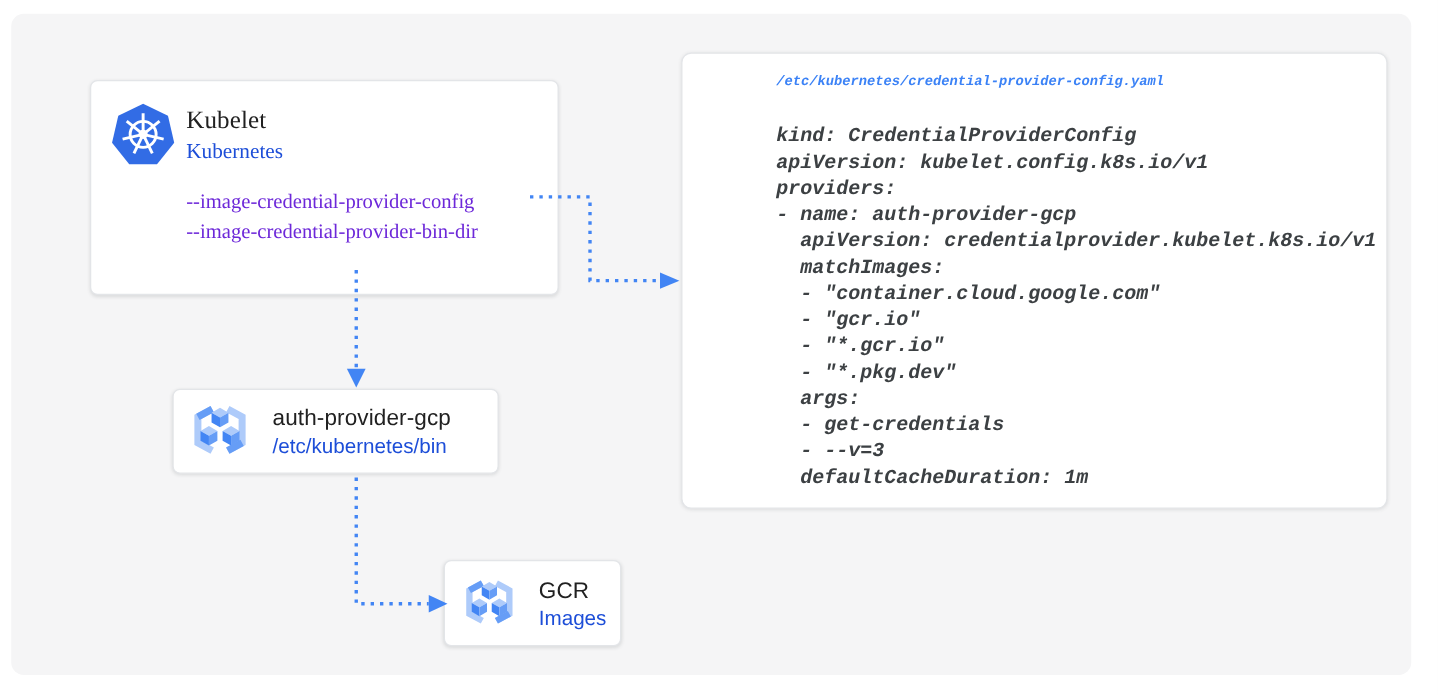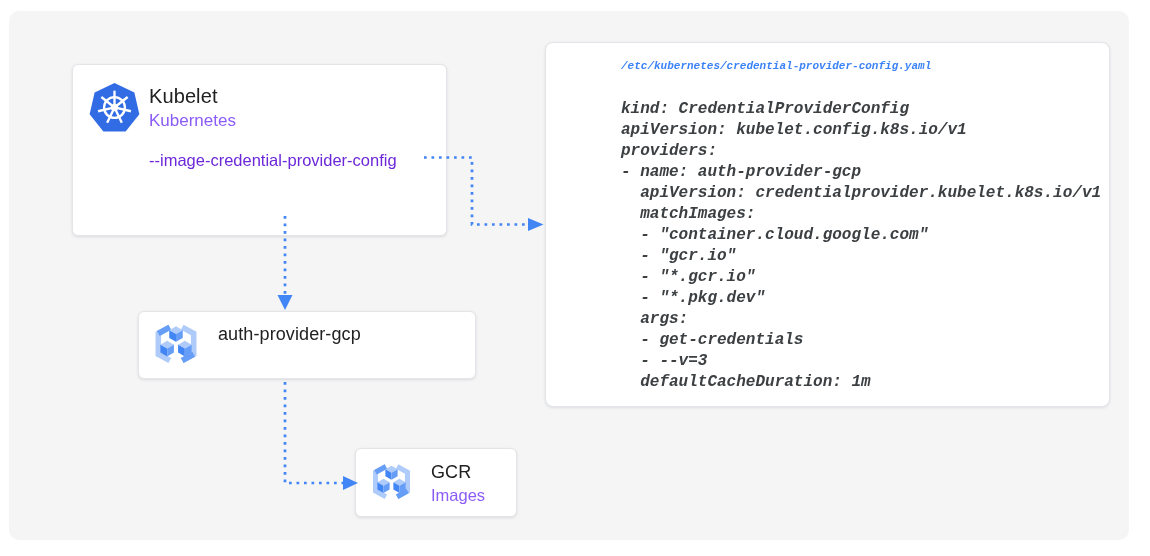--- a/index.html
+++ b/index.html
@@ -12,31 +12,31 @@
   .canvas {
     position: absolute; left: 9px; top: 11px; width: 1120px; height: 529px;
     background: #F5F5F6; border-radius: 10px;
   }
   .card {
     position: absolute; background: #ffffff;
     border: 1px solid #E3E5E8; border-radius: 6px;
     box-shadow: 0 1px 3px rgba(60,64,67,0.14);
     box-sizing: border-box; z-index: 2;
   }
-  .card-kubelet { left: 72px; top: 64px; width: 375px; height: 172px; }
-  .card-auth    { left: 138px; top: 311px; width: 338px; height: 68px; }
-  .card-gcr     { left: 355px; top: 448px; width: 162px; height: 69px; text-decoration: underline; }
+  .card-kubelet { left: 72px; top: 64px; width: 375px; height: 172px; font-family: Liberation Serif, serif; }
+  .card-auth    { left: 138px; top: 311px; width: 261px; height: 68px; }
+  .card-gcr     { left: 355px; top: 448px; width: 142px; height: 69px; text-decoration: underline; }
 
   .node-icon { position: absolute; }
   .kubelet-icon { left: 15px; top: 17px; width: 53px; height: 53px; }
   .auth-icon    { left: 11px; top: 8px;  width: 52px; height: 52px; }
   .gcr-icon     { left: 12px; top: 11px; width: 47px; height: 47px; }
 
   .node-title { position: absolute; color: #212121; letter-spacing: 0.1px; }
-  .node-sub   { position: absolute; color: #8b5cf6; }
+  .node-sub   { position: absolute; color: #1d4ed8; }
 
   .kubelet-title { left: 76px; top: 20px;  font-size: 20px; }
   .kubelet-sub   { left: 76px; top: 46px;  font-size: 17px; }
   .kubelet-flags {
     position: absolute; left: 76px; top: 84px;
     font-size: 16.5px; line-height: 23.5px; color: #6d28d9;
   }
   .auth-title { left: 79px; top: 12px; font-size: 18px; }
   .auth-sub   { left: 79px; top: 36px; font-size: 16.5px; }
   .gcr-title  { left: 75px; top: 13px; font-size: 18px; }
@@ -81,20 +81,21 @@
         <line x1="26" y1="25" x2="18.8" y2="39.9"></line>
         <line x1="26" y1="25" x2="9.9" y2="28.7"></line>
         <line x1="26" y1="25" x2="13.1" y2="14.7"></line>
       </g>
       <circle cx="26" cy="25" r="3.6" fill="#ffffff"></circle>
     </svg>
     <div class="node-title kubelet-title">Kubelet</div>
     <div class="node-sub kubelet-sub">Kubernetes</div>
     <div class="kubelet-flags">
       <div>--image-credential-provider-config</div>
+      <div>--image-credential-provider-bin-dir</div>
     </div>
   </div>
 
   <div class="code-panel">
     <div class="code-filename">/etc/kubernetes/credential-provider-config.yaml</div>
     <div class="code-body">kind: CredentialProviderConfig
 apiVersion: kubelet.config.k8s.io/v1
 providers:
 - name: auth-provider-gcp
   apiVersion: credentialprovider.kubelet.k8s.io/v1
@@ -123,20 +124,21 @@
         <polygon points="25,13.5 31.5,9.75 31.5,17.25 25,21" fill="#669DF6"></polygon>
         <polygon points="16.5,20 23,23.75 16.5,27.5 10,23.75" fill="#AECBFA"></polygon>
         <polygon points="10,23.75 16.5,27.5 16.5,35 10,31.25" fill="#4285F4"></polygon>
         <polygon points="16.5,27.5 23,23.75 23,31.25 16.5,35" fill="#669DF6"></polygon>
         <polygon points="33.5,20 40,23.75 33.5,27.5 27,23.75" fill="#AECBFA"></polygon>
         <polygon points="27,23.75 33.5,27.5 33.5,35 27,31.25" fill="#4285F4"></polygon>
         <polygon points="33.5,27.5 40,23.75 40,31.25 33.5,35" fill="#669DF6"></polygon>
       </g>
     </svg>
     <div class="node-title auth-title">auth-provider-gcp</div>
+    <div class="node-sub auth-sub">/etc/kubernetes/bin</div>
   </div>
 
   <div class="card card-gcr">
     <svg class="node-icon gcr-icon" viewBox="0 0 50 50">
       <g fill="none" stroke-linejoin="miter">
         <path d="M19 7 L8 13 L8 33 L19 39" stroke="#AECBFA" stroke-width="5.4"></path>
         <path d="M19 7 L8 13" stroke="#669DF6" stroke-width="5.4"></path>
         <path d="M31 7 L42 13 L42 33 L31 39" stroke="#AECBFA" stroke-width="5.4"></path>
         <path d="M31 39 L42 33" stroke="#669DF6" stroke-width="5.4"></path>
       </g>

